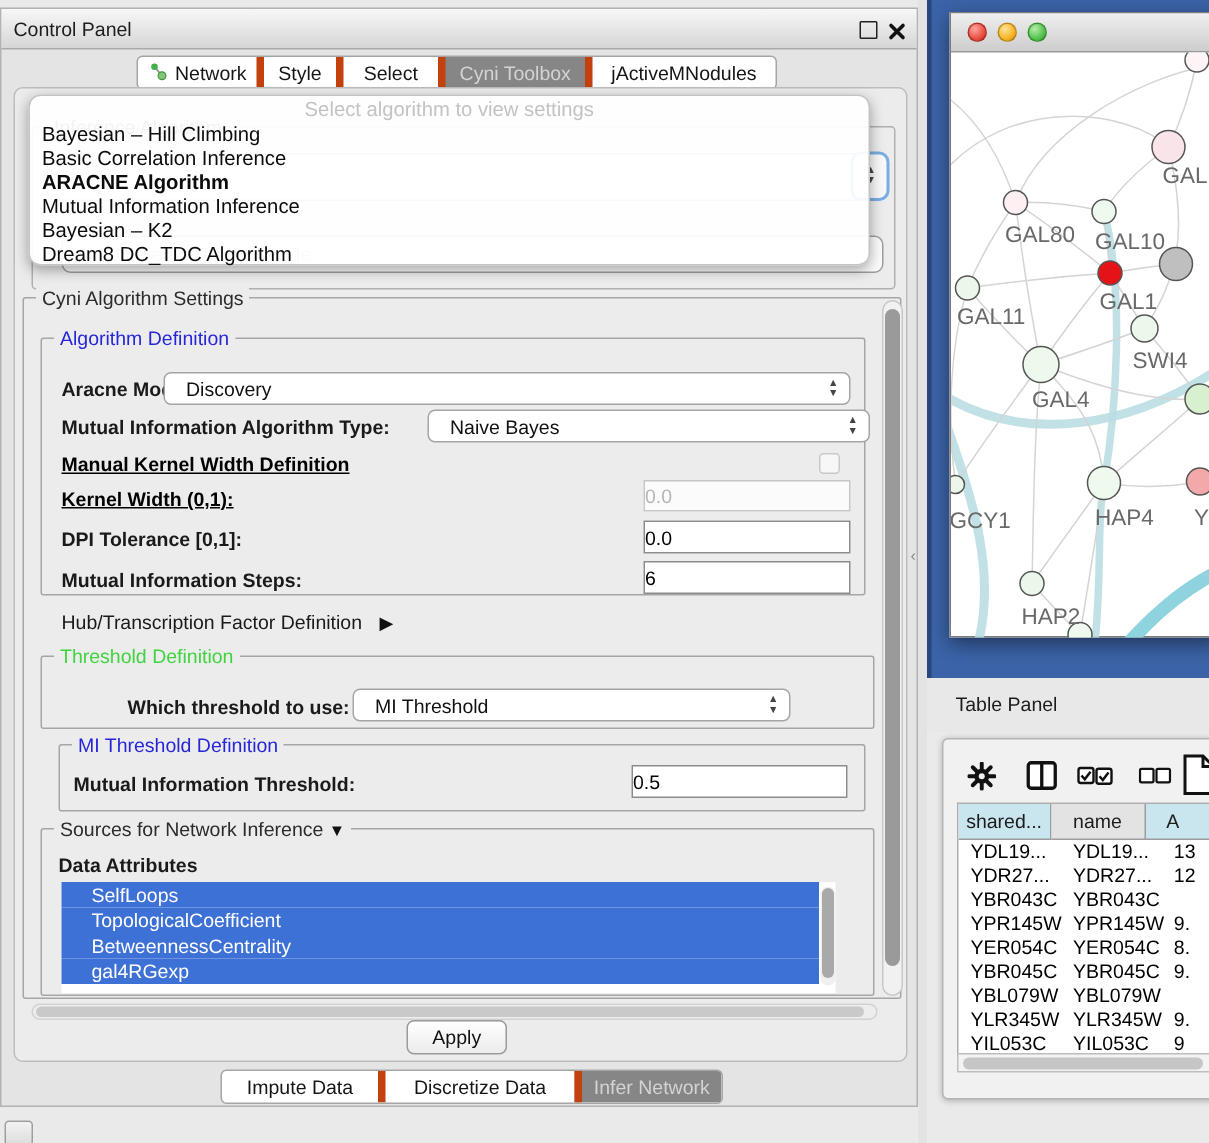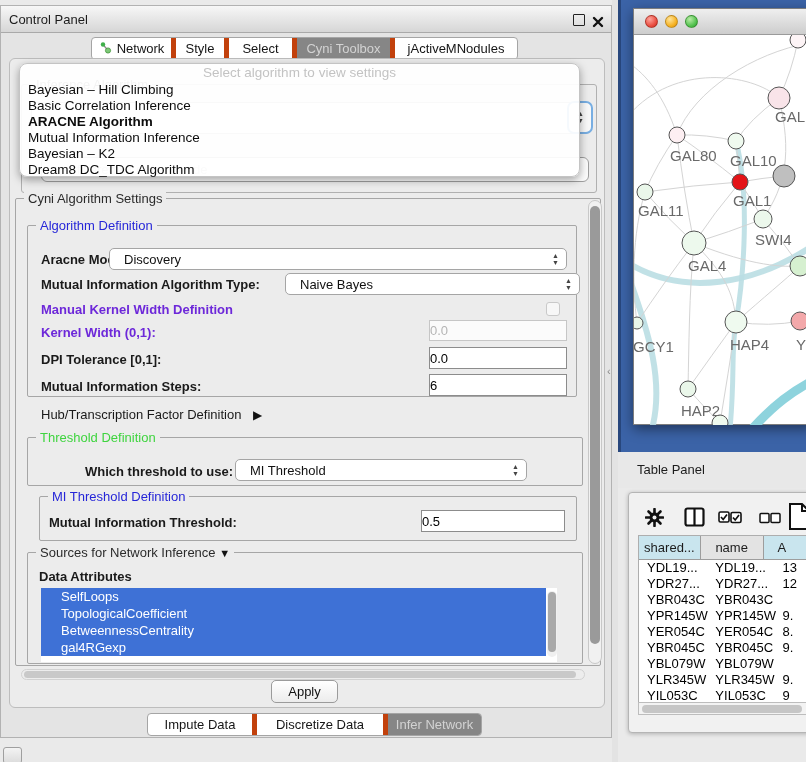--- a/index.html
+++ b/index.html
@@ -29,21 +29,21 @@
   .dd-placeholder{height:18px;text-align:center;font-size:13.5px;color:#c3c3c3;line-height:17px;}
   .dd-item{height:16px;line-height:16px;font-size:13.5px;color:#0c0c0c;padding-left:8px;white-space:nowrap;}
   .dd-item.bold{font-weight:bold;}
   
   .group{position:absolute;border:1px solid #a6a6a6;border-radius:2px;box-sizing:border-box;}
   .gtitle{position:absolute;top:-8px;left:8px;background:#ececec;padding:0 4px;font-size:13px;color:#2b2b2b;white-space:nowrap;}
   .gtitle.blue{color:#2626d8;}
   .gtitle.green{color:#3fd43f;}
   .blabel{position:absolute;font-weight:bold;font-size:13px;color:#1a1a1a;white-space:nowrap;}
   .rlabel{position:absolute;font-size:13px;color:#1a1a1a;white-space:nowrap;}
-  .blabel.dis{color:#6d28d9;}
+  .blabel.dis{color:#000000;text-decoration:underline;}
   .combo{position:absolute;background:#fff;border:1px solid #a5a5a5;border-radius:5px;font-size:13px;color:#111;display:flex;align-items:center;padding-left:14px;box-sizing:border-box;}
   .spin{position:absolute;right:7px;top:3px;display:flex;flex-direction:column;font-size:7px;line-height:7px;color:#444;}
   .tinput{position:absolute;background:#fff;border:1px solid #8c8c8c;font-size:13px;color:#000;display:flex;align-items:center;justify-content:flex-start;padding-right:6px;box-sizing:border-box;}
   .tinput.dis{background:#fbfbfb;border-color:#c6c6c6;color:#b5b5b5;}
   .cbox{position:absolute;width:14px;height:14px;border:1px solid #c9c9c9;border-radius:3px;background:#f7f7f7;box-sizing:border-box;}
   .tri{display:inline-block;color:#111;}
   
   .attr-list{position:absolute;left:40px;top:582px;width:516px;height:74px;background:#fff;}
   .attr-item{height:17px;line-height:17px;font-size:13px;color:#fff;background:#3e71d6;width:505px;padding-left:20px;box-sizing:border-box;white-space:nowrap;}
   .attr-vscroll{position:absolute;right:0;top:3px;width:10px;height:66px;background:#f0f0f0;border-radius:5px;}

